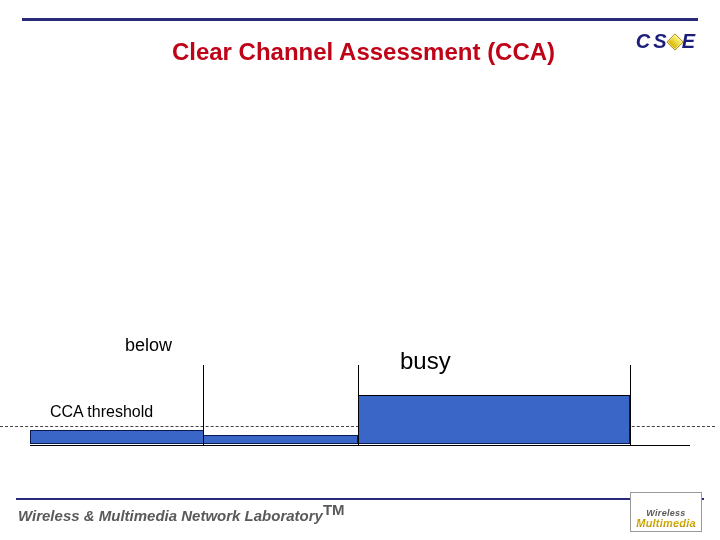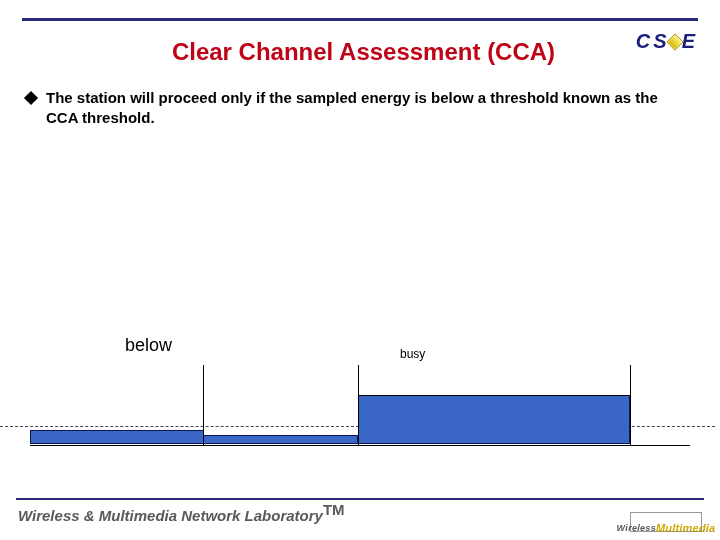--- a/index.html
+++ b/index.html
@@ -83,21 +83,21 @@
   .label-idle {
     position: absolute;
     top: 0;
     left: 55px;
     font-size: 18px;
   }
   .label-busy {
     position: absolute;
     top: 12px;
     left: 330px;
-    font-size: 12px;
+    font-size: 24px;
   }
   .label-threshold {
     position: absolute;
     top: 68px;
     left: -20px;
     font-size: 16px;
   }
   .axis-v {
     position: absolute;
     background: #000;
@@ -168,24 +168,24 @@
   .footer-text .tm {
     font-size: 15px;
     vertical-align: super;
     font-style: normal;
   }
   .wm-logo {
     position: absolute;
     bottom: 8px;
     right: 18px;
     width: 72px;
-    height: 20px;
+    height: 40px;
     border: 1px solid #999;
     display: flex;
-    flex-direction: row;
+    flex-direction: column;
     align-items: center;
     justify-content: center;
     padding: 15px 2px 2px;
     background: #fff;
   }
   .wm-logo .w {
     font-size: 9px;
     font-weight: 700;
     font-style: italic;
     color: #5a5a5a;
@@ -212,30 +212,26 @@
 <div class="cse-logo">
   <span class="c">C</span>
   <span class="s">S</span>
   <span class="diamond"></span>
   <span class="e">E</span>
 </div>
 
 <div class="title">Clear Channel Assessment (CCA)</div>
 
 <div class="bullets">
-  <div class="bullet">
-    <div class="marker"></div>
-    <div class="text" style="white-space:pre-line">The station will proceed only if the sampled energy is below a threshold known as the
-CCA threshold.</div>
-  </div>
 </div>
 
 <div class="diagram">
   <div class="label-idle">below</div>
   <div class="label-busy">busy</div>
+  <div class="label-threshold">CCA threshold</div>
   <div class="dash-line"></div>
   <div class="idle-bar"></div>
   <div class="idle-bar2"></div>
   <div class="busy-bar"></div>
   <div class="axis-v v1"></div>
   <div class="axis-v v2"></div>
   <div class="axis-v v3"></div>
   <div class="axis-h busy-top"></div>
   <div class="axis-h baseline"></div>
 </div>

